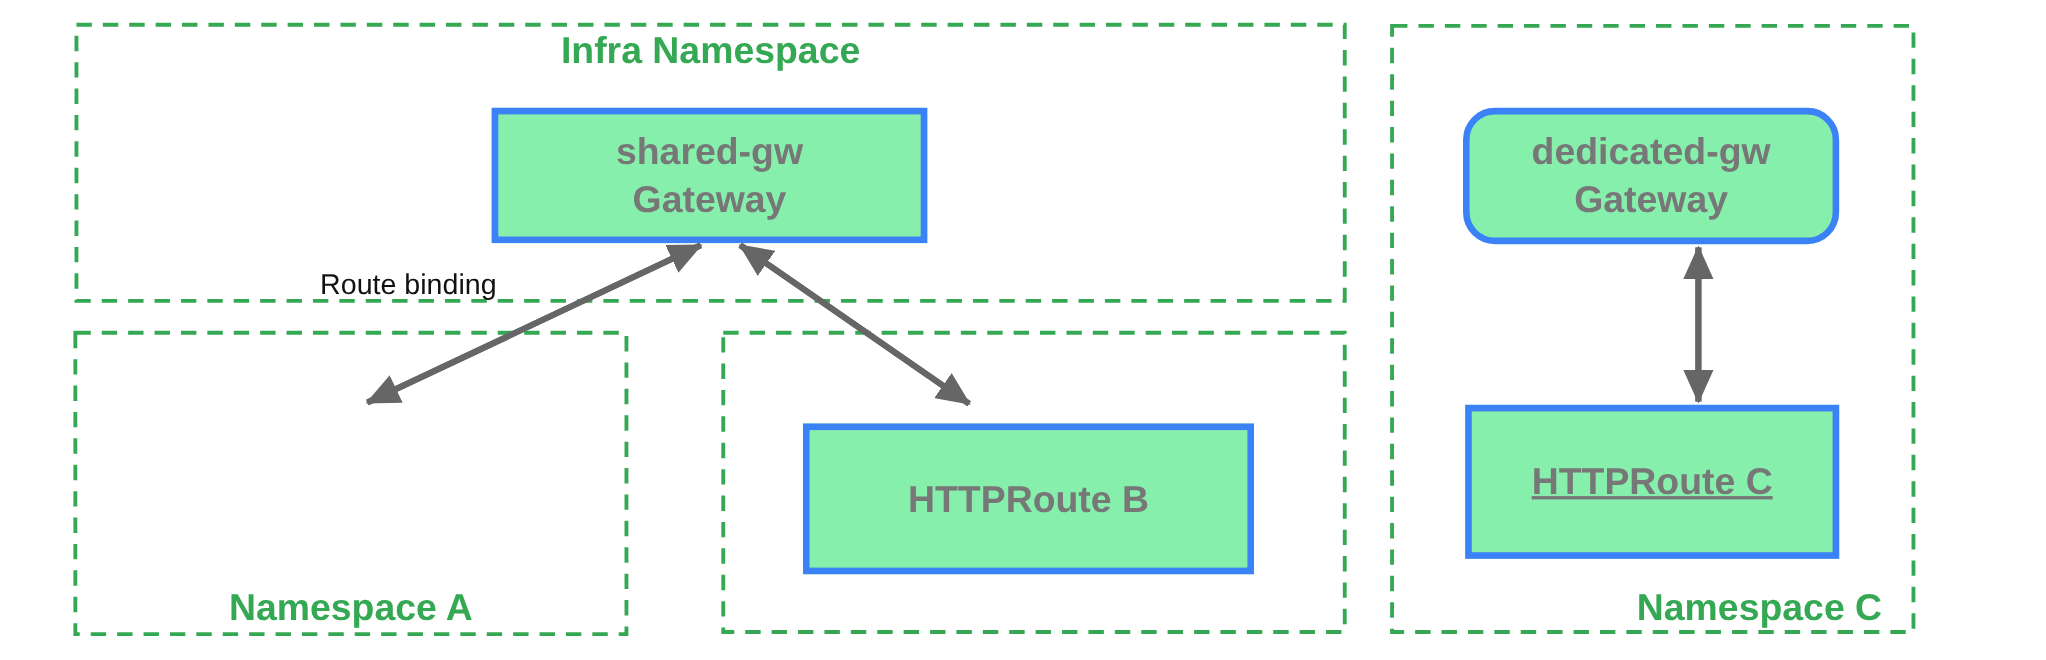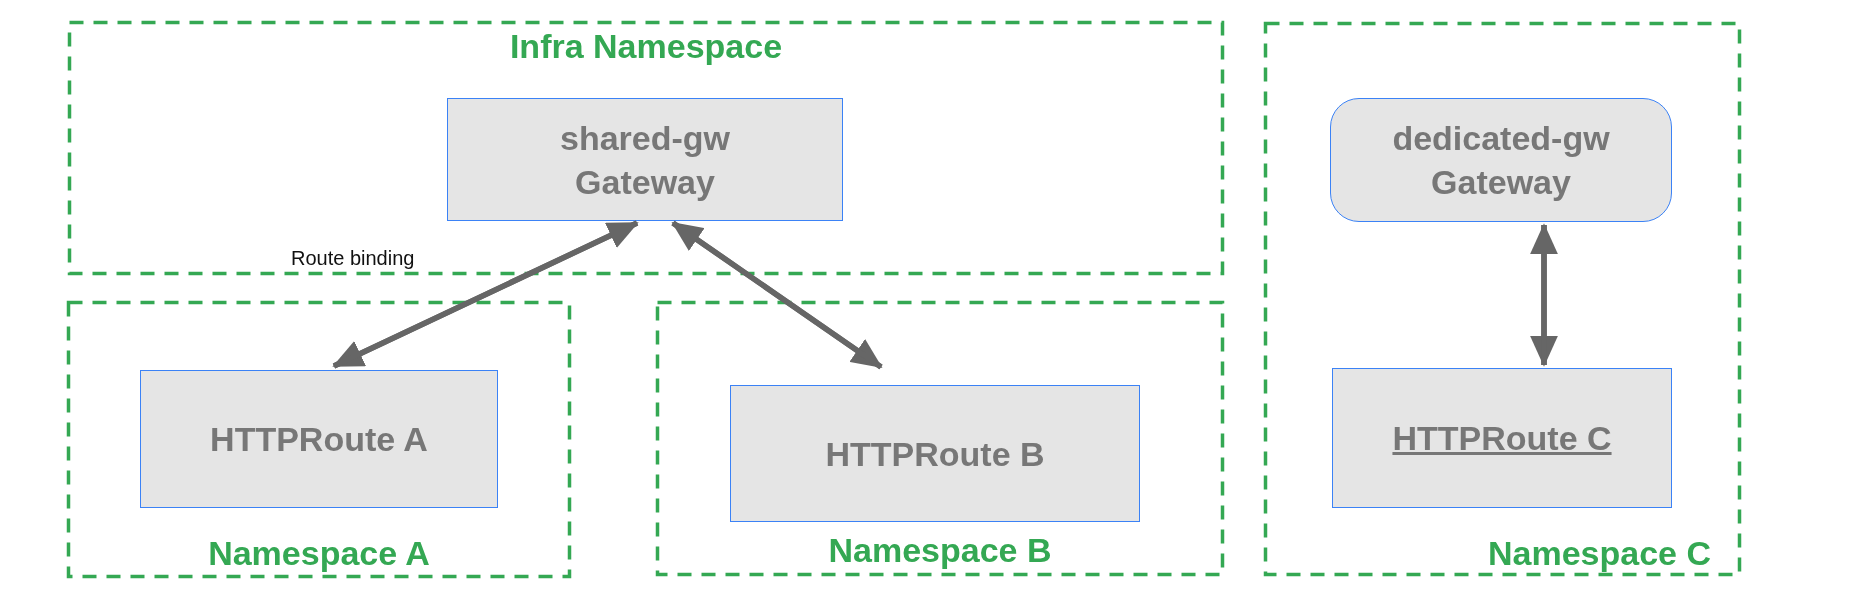--- a/index.html
+++ b/index.html
@@ -14,22 +14,22 @@
   svg.overlay {
     position: absolute;
     left: 0; top: 0;
     width: 1860px; height: 600px;
     pointer-events: none;
     z-index: 3;
   }
   .node {
     position: absolute;
     box-sizing: border-box;
-    border: 1px solid #3b82f6;
-    background: #e5e5e5;
+    border: 6px solid #3b82f6;
+    background: #86efac;
     display: flex;
     align-items: center;
     justify-content: center;
     text-align: center;
     color: #777777;
     font-weight: 700;
     font-size: 34px;
     line-height: 44px;
     white-space: pre-line;
     z-index: 2;
@@ -40,21 +40,21 @@
     color: #34A853;
     font-weight: 700;
     font-size: 34px;
     line-height: 38px;
     z-index: 2;
   }
   .edge-label {
     position: absolute;
     color: #111111;
     font-weight: 400;
-    font-size: 20px;
+    font-size: 26px;
     line-height: 36px;
     z-index: 4;
   }
 </style>
 </head>
 <body>
 
 <div class="canvas">
 
   <svg class="overlay" viewBox="0 0 1860 600">
@@ -78,26 +78,24 @@
       <line x1="881" y1="367" x2="673" y2="223" marker-end="url(#ah)"></line>
     </g>
     <g stroke="#666666" stroke-width="5.5">
       <line x1="1544" y1="225" x2="1544" y2="365" marker-end="url(#ah)"></line>
       <line x1="1544" y1="365" x2="1544" y2="225" marker-end="url(#ah)"></line>
     </g>
   </svg>
 
   <div class="ns-label" style="left:69px; top:27px; width:1154px;">Infra Namespace</div>
   <div class="ns-label" style="left:68px; top:534px; width:502px;">Namespace A</div>
-  <div class="ns-label" style="left:657px; top:531px; width:566px;">Namespace B</div>
   <div class="ns-label" style="left:1236px; top:534px; width:475px;text-align:right;">Namespace C</div>
 
   <div class="node" style="left:447px; top:98px; width:396px; height:123px;">shared-gw
 Gateway</div>
   <div class="node" style="left:1330px; top:98px; width:342px; height:124px;border-radius:29px;">dedicated-gw
 Gateway</div>
-  <div class="node" style="left:140px; top:370px; width:358px; height:138px;">HTTPRoute A</div>
   <div class="node" style="left:730px; top:370px; width:410px; height:137px;margin-top:15px;">HTTPRoute B</div>
   <div class="node" style="left:1332px; top:368px; width:340px; height:140px;text-decoration:underline;">HTTPRoute C</div>
 
   <div class="edge-label" style="left:291px; top:240px;">Route binding</div>
 
 </div>
 
 </body></html>

